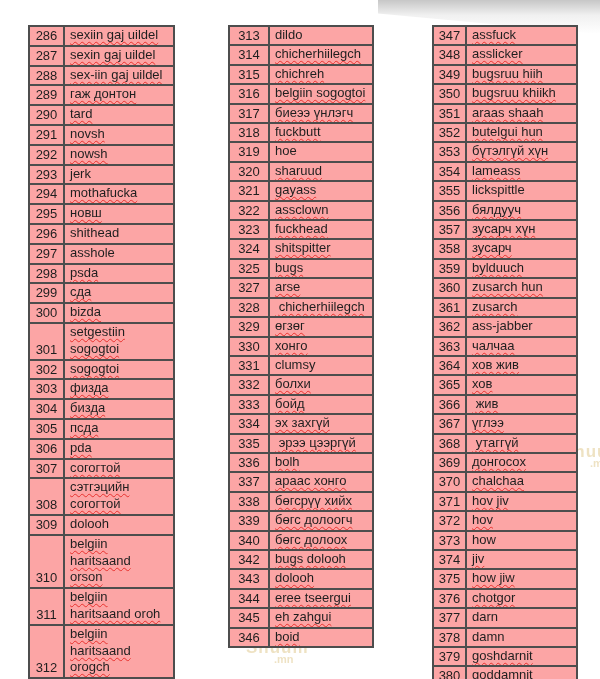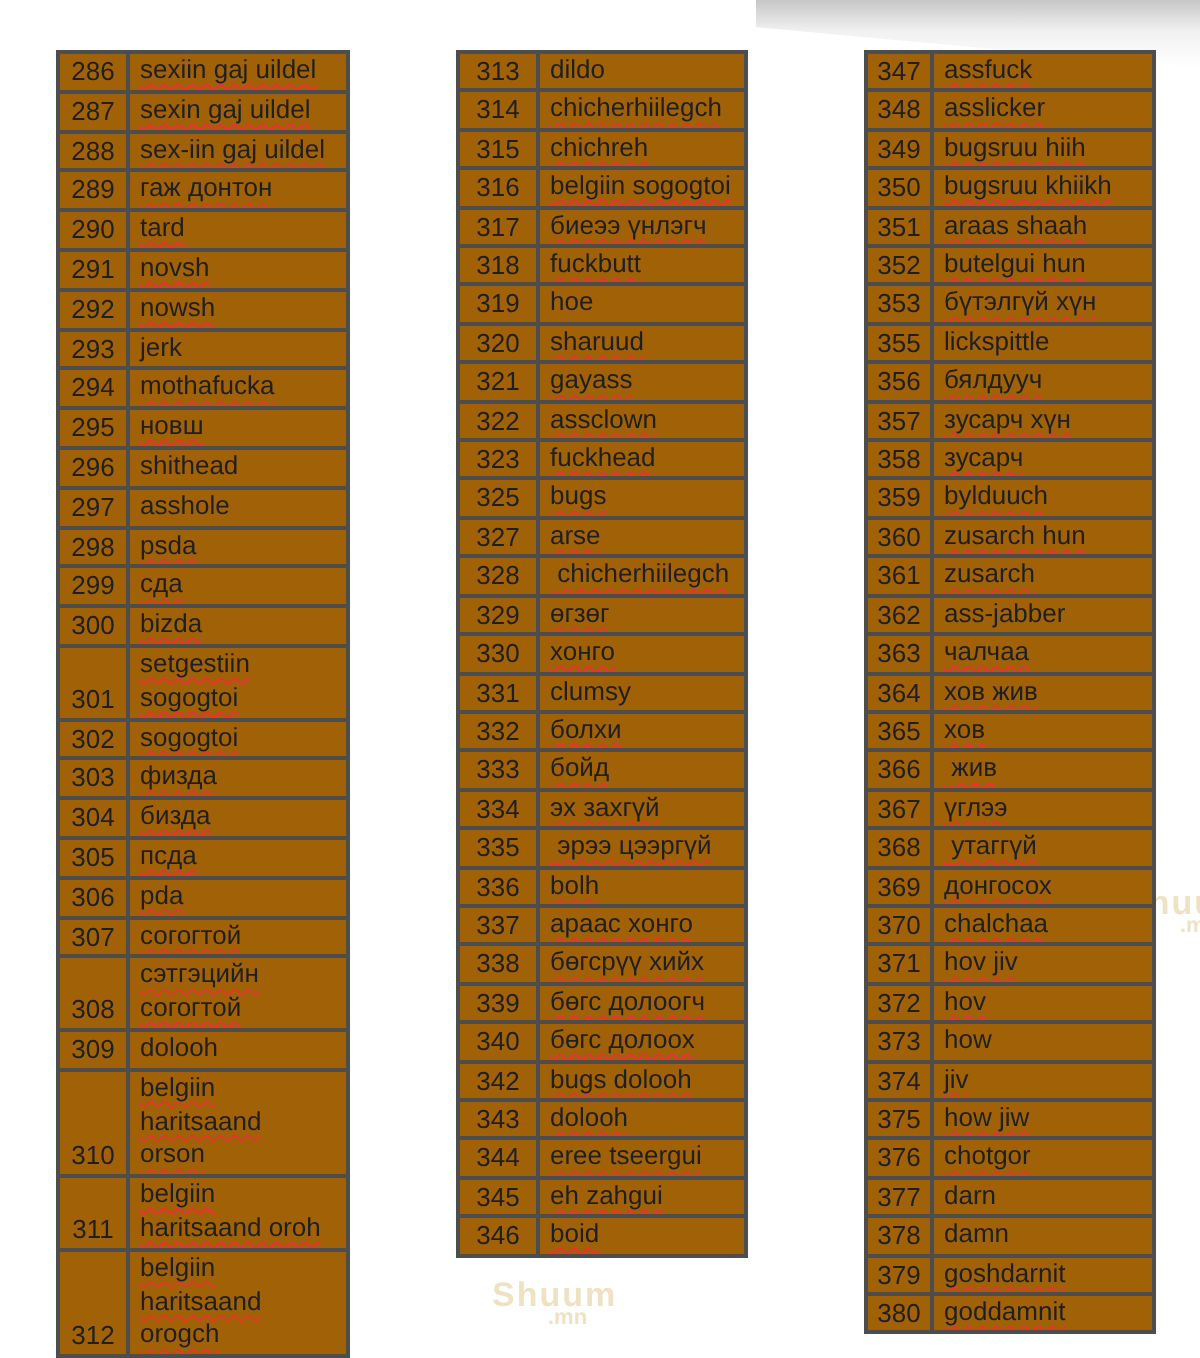--- a/index.html
+++ b/index.html
@@ -1,21 +1,21 @@
 <!DOCTYPE html>
 <html><head>
 <meta charset="utf-8">
 <style>
   html,body{margin:0;padding:0;background:#fff;}
   .page{position:relative;width:600px;height:679px;background:#ffffff;overflow:hidden;
         font-family:"Liberation Sans","DejaVu Sans",sans-serif;}
   .top-shade{position:absolute;left:378px;top:0;width:222px;height:34px;
     background:linear-gradient(to bottom,rgba(130,130,130,.45) 0%,rgba(190,190,190,.22) 45%,rgba(255,255,255,0) 100%);
     clip-path:polygon(0 0,100% 0,100% 100%,0 40%);}
-  table{position:absolute;border-collapse:collapse;table-layout:fixed;background:#a16207;}
+  table{position:absolute;border-collapse:collapse;table-layout:fixed;background:#fca5a5;}
   td{border:2px solid #4d4d4d;vertical-align:bottom;color:#1f1f1f;
      font-size:13px;padding:0;overflow:hidden;}
   #t1 td{line-height:16.8px;height:16.8px;}
   #t2 td,#t3 td{line-height:16.4px;height:16.4px;}
   td.num{text-align:center;}
   td.word{padding:0 2px 1px 5px;white-space:pre-wrap;}
   .sp{text-decoration-line:underline;text-decoration-style:wavy;text-decoration-color:#e8322e;
       text-decoration-thickness:1px;text-underline-offset:2px;text-decoration-skip-ink:none;}
   #t1{left:28px;top:25px;width:145px;}
   #t2{left:228px;top:25px;width:144px;}
@@ -207,20 +207,24 @@
         </tr>
         <tr>
           <td class="num">322</td>
           <td class="word sp">assclown</td>
         </tr>
         <tr>
           <td class="num">323</td>
           <td class="word sp">fuckhead</td>
         </tr>
         <tr>
+          <td class="num">324</td>
+          <td class="word sp">shitspitter</td>
+        </tr>
+        <tr>
           <td class="num">325</td>
           <td class="word sp">bugs</td>
         </tr>
         <tr>
           <td class="num">327</td>
           <td class="word sp">arse</td>
         </tr>
         <tr>
           <td class="num">328</td>
           <td class="word sp"> chicherhiilegch</td>
@@ -324,20 +328,24 @@
         </tr>
         <tr>
           <td class="num">352</td>
           <td class="word sp">butelgui hun</td>
         </tr>
         <tr>
           <td class="num">353</td>
           <td class="word sp">бүтэлгүй хүн</td>
         </tr>
         <tr>
+          <td class="num">354</td>
+          <td class="word sp">lameass</td>
+        </tr>
+        <tr>
           <td class="num">355</td>
           <td class="word">lickspittle</td>
         </tr>
         <tr>
           <td class="num">356</td>
           <td class="word sp">бялдууч</td>
         </tr>
         <tr>
           <td class="num">357</td>
           <td class="word sp">зусарч хүн</td>

